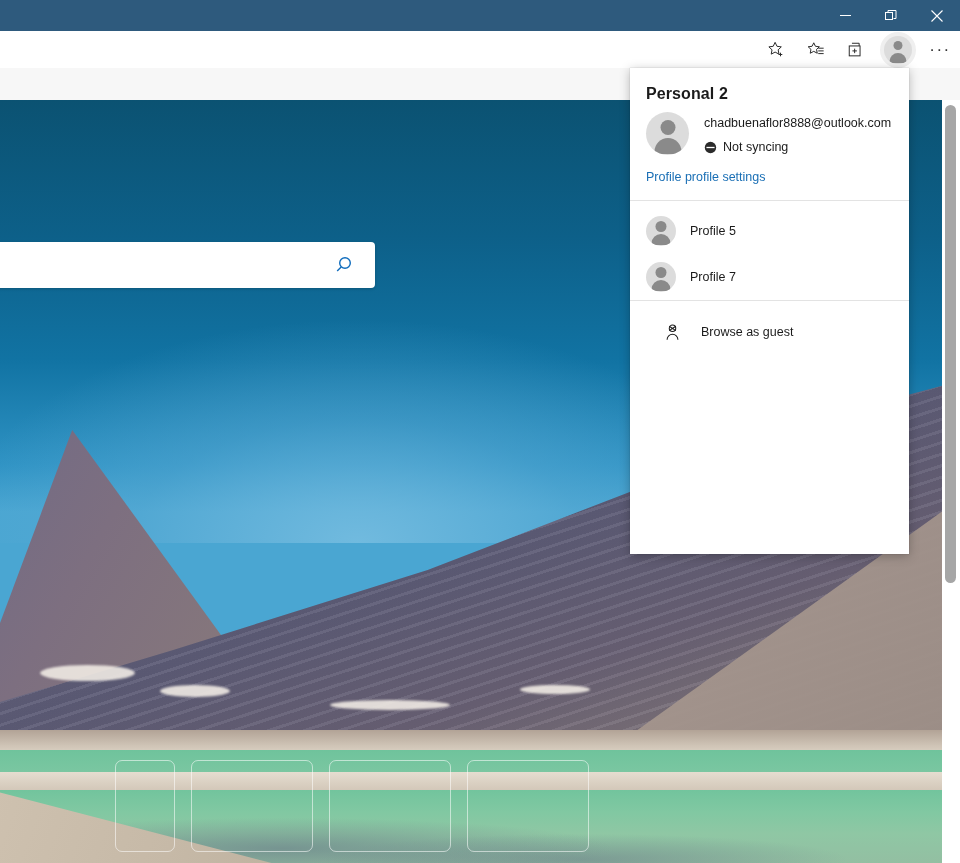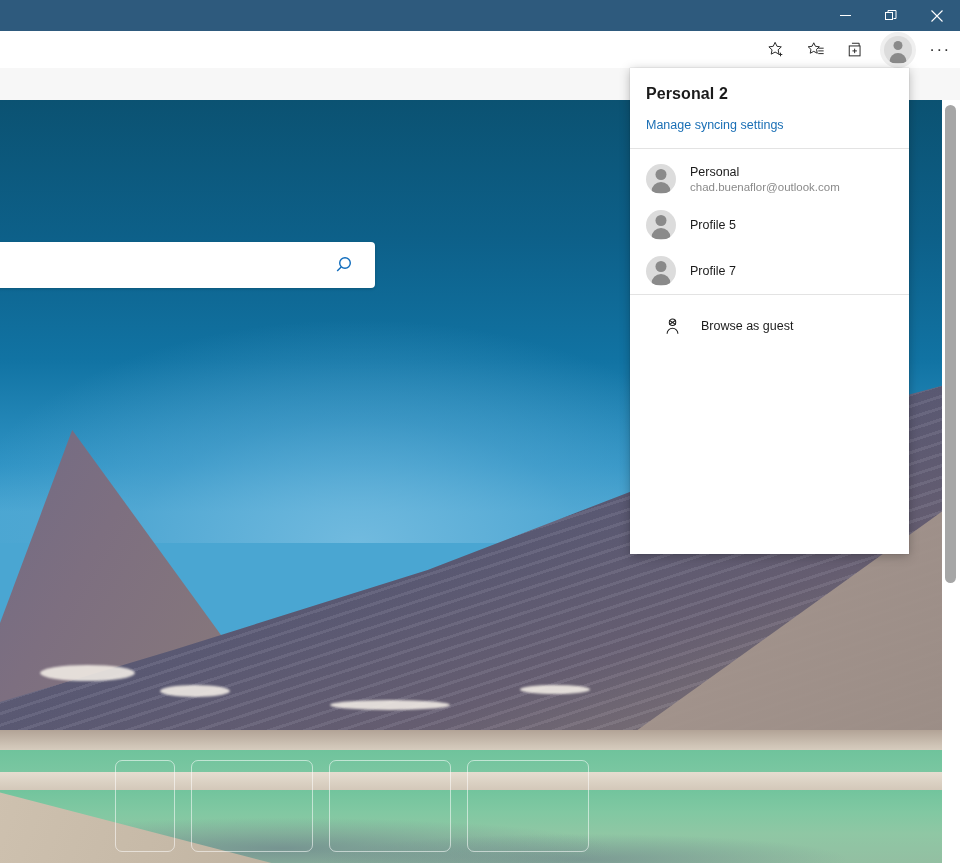--- a/index.html
+++ b/index.html
@@ -343,36 +343,42 @@
     </div>
 
     <div class="scrolltrack">
       <div class="scrollthumb"></div>
     </div>
   </div>
 
   <div class="flyout">
     <div class="fly-title">Personal 2</div>
 
-
-    <a class="manage-link">Manage syncing settings</a>
+    <div class="acct-row">
+      <div class="avatar-lg">
+        <div class="head"></div>
+          <div class="body"></div>
+      </div>
+      <div class="acct-info">
+        <div class="acct-email">chadbuenaflor8888@outlook.com</div>
+        <div class="sync-row">
+          <svg class="sync-icon" viewBox="0 0 16 16">
+            <circle cx="8" cy="8" r="7" fill="#2b2b2b"></circle>
+            <rect x="3" y="7.2" width="10" height="1.6" fill="#ffffff"></rect>
+          </svg>
+          <span class="sync-text">Not syncing</span>
+        </div>
+      </div>
+    </div>
+
+    <a class="manage-link">Profile profile settings</a>
 
     <div class="divider"></div>
 
     <div class="plist">
-      <div class="prow">
-        <div class="avatar-md">
-            <div class="head"></div>
-            <div class="body"></div>
-          </div>
-        <div class="ptext">
-          <div class="pname">Personal</div>
-          <div class="pmail">chad.buenaflor@outlook.com</div>
-        </div>
-      </div>
       <div class="prow">
         <div class="avatar-md">
             <div class="head"></div>
             <div class="body"></div>
           </div>
         <div class="ptext">
           <div class="pname">Profile 5</div>
         </div>
       </div>
       <div class="prow">

